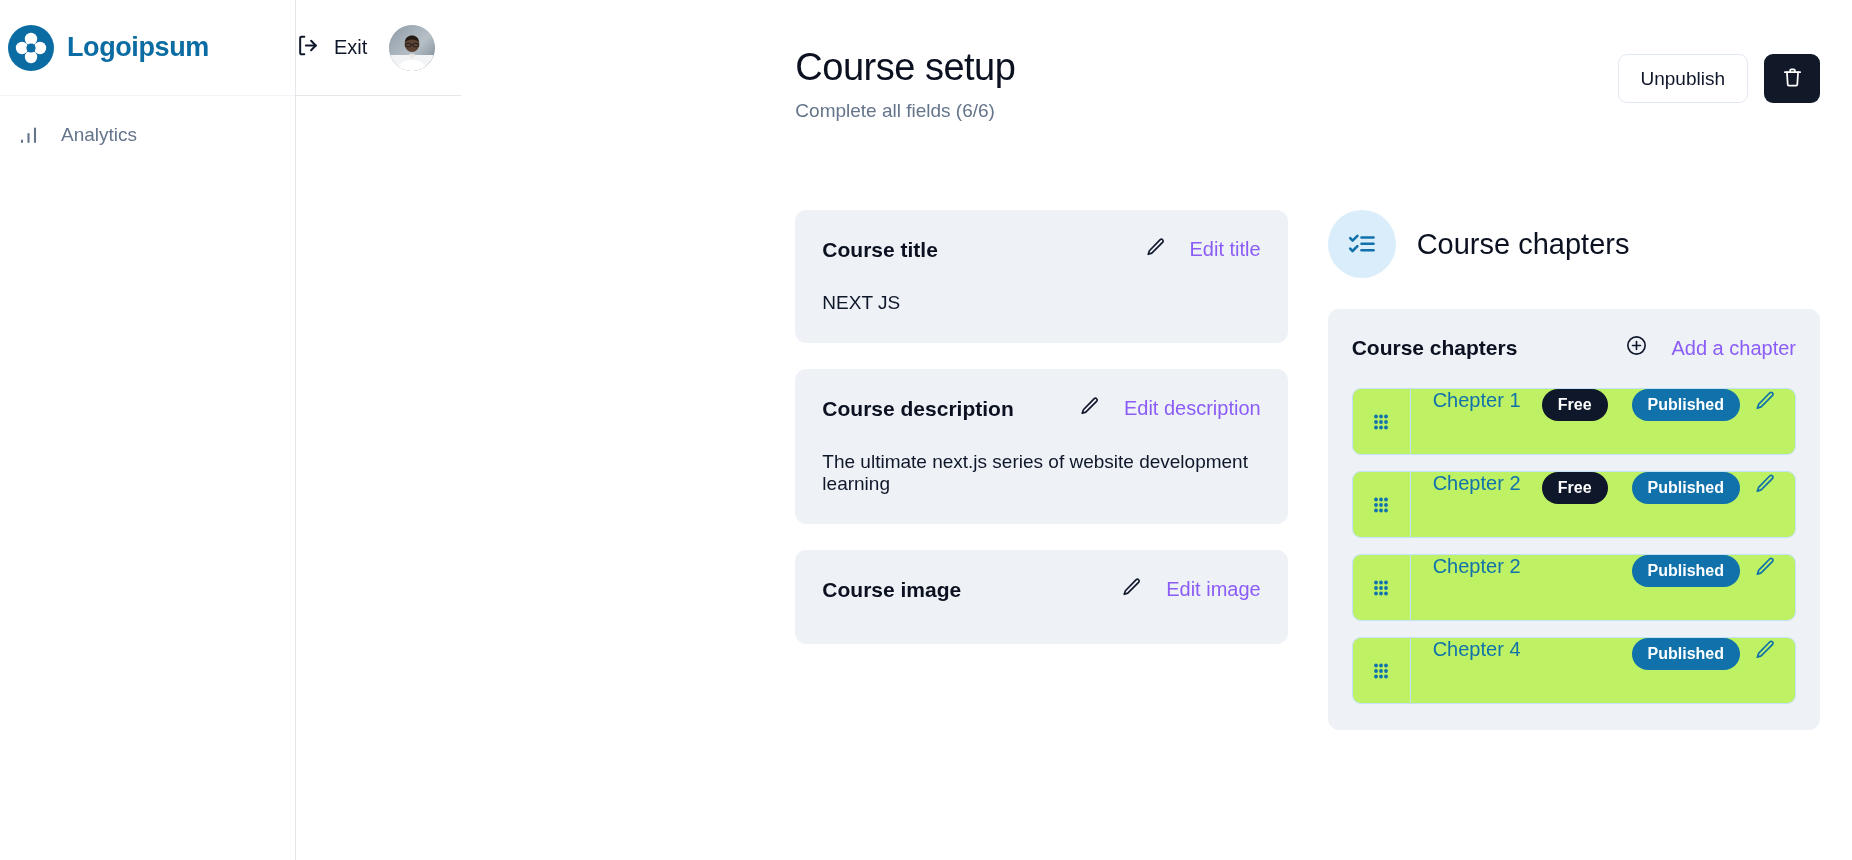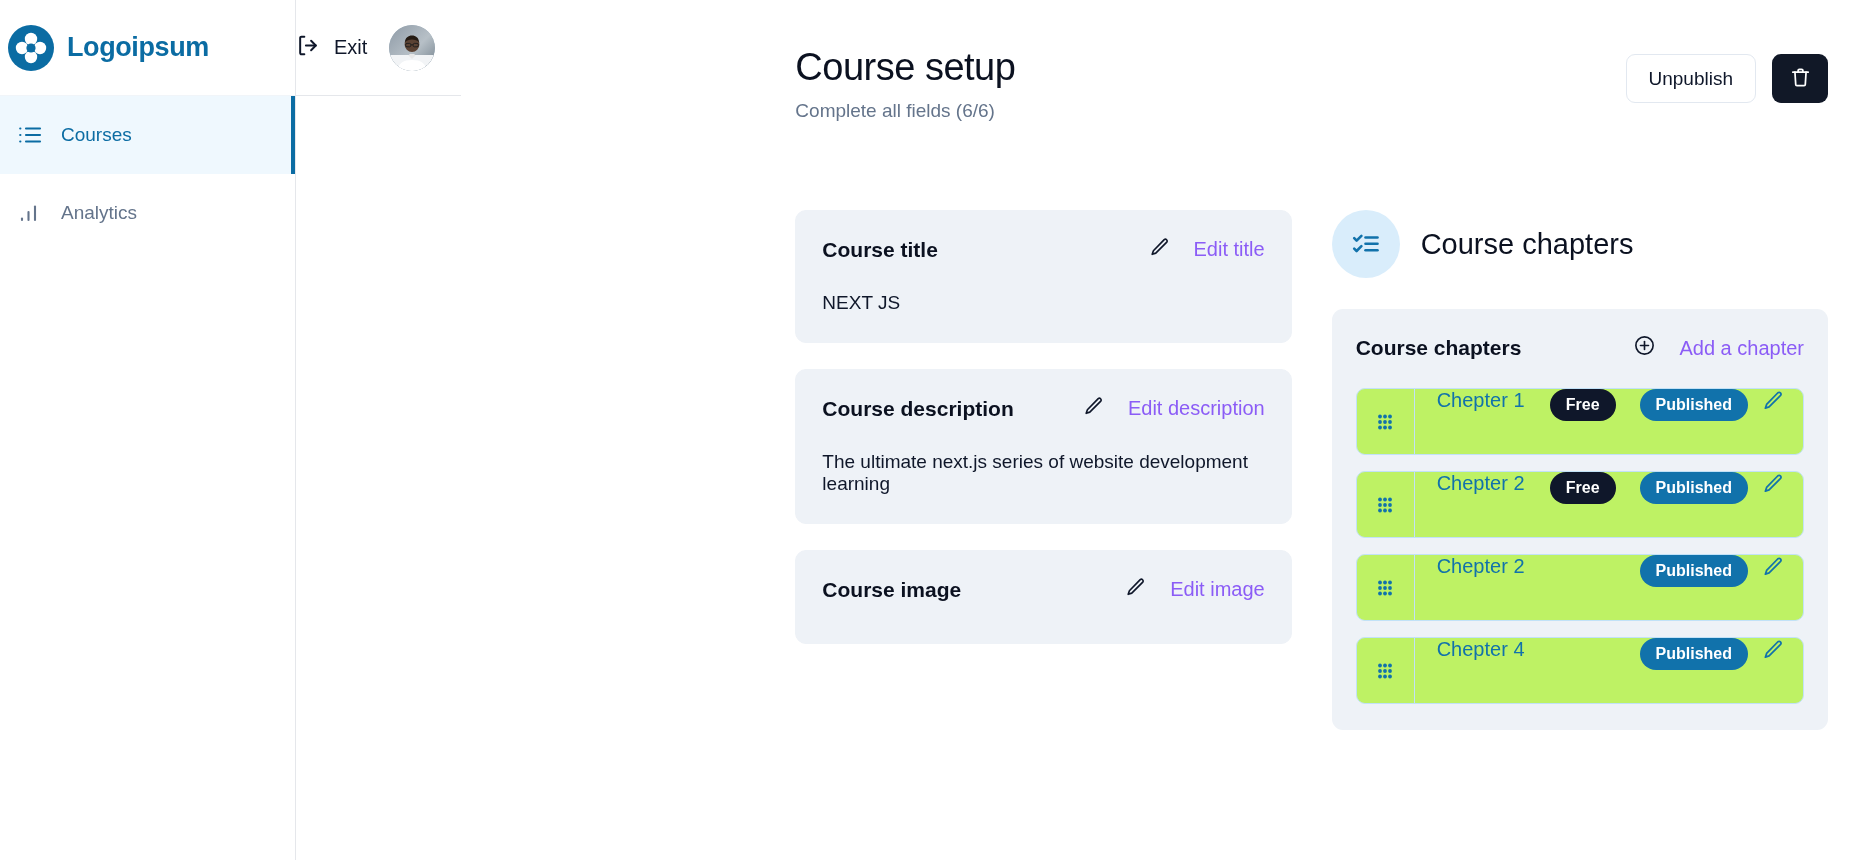--- a/index.html
+++ b/index.html
@@ -59,21 +59,21 @@
     font-size: 20px; color: #0f172a; cursor: pointer;
     background: none; border: none; font-family: inherit;
   }
   .avatar {
     width: 46px; height: 46px; border-radius: 50%;
     overflow: hidden; flex: 0 0 46px; cursor: pointer;
     background: #9fb0bd;
   }
 
   .content { flex: 1 1 auto; overflow: hidden; padding: 46px 40px 0 334px; position: relative; }
-  .content-inner { position: absolute; left: 334px; right: 24px; top: 46px; }
+  .content-inner { position: absolute; left: 334px; right: 32px; top: 46px; }
 
   .page-head { display: flex; align-items: flex-start; justify-content: space-between; }
   .page-title { font-size: 38px; font-weight: 400; color: #0b1120; letter-spacing: -0.5px; }
   .page-sub { font-size: 19px; color: #64748b; margin-top: 11px; }
   .head-actions { display: flex; align-items: center; gap: 16px; padding-top: 8px; }
   .btn-outline {
     background: #fff; border: 1px solid #e2e8f0; border-radius: 9px;
     padding: 0 22px; height: 49px; font-size: 19px; color: #0f172a;
     cursor: pointer; font-family: inherit;
   }
@@ -147,33 +147,20 @@
           <circle cx="23" cy="32" r="6.2" fill="#ffffff"></circle>
           <circle cx="14" cy="23" r="6.2" fill="#ffffff"></circle>
           <circle cx="32" cy="23" r="6.2" fill="#ffffff"></circle>
           <circle cx="23" cy="23" r="4.6" fill="#0b6ca3"></circle>
         </svg>
       </span>
       <span class="brand-name">Logoipsum</span>
     </div>
 
     <nav class="nav">
-      <div class="nav-item active">
-        <span class="nav-ico">
-          <svg viewBox="0 0 26 26" width="26" height="26" fill="none" stroke="#0b6ca3" stroke-width="2.1" stroke-linecap="round">
-            <line x1="9" y1="6.5" x2="23" y2="6.5"></line>
-            <line x1="9" y1="13" x2="23" y2="13"></line>
-            <line x1="9" y1="19.5" x2="23" y2="19.5"></line>
-            <line x1="3.2" y1="6.5" x2="3.4" y2="6.5"></line>
-            <line x1="3.2" y1="13" x2="3.4" y2="13"></line>
-            <line x1="3.2" y1="19.5" x2="3.4" y2="19.5"></line>
-          </svg>
-        </span>
-        <span>Courses</span>
-      </div>
 
       <div class="nav-item">
         <span class="nav-ico">
           <svg viewBox="0 0 26 26" width="26" height="26" fill="none" stroke="#64748b" stroke-width="2.1" stroke-linecap="round">
             <line x1="5" y1="18.5" x2="5" y2="20"></line>
             <line x1="11.5" y1="12" x2="11.5" y2="20"></line>
             <line x1="18" y1="6.5" x2="18" y2="20"></line>
           </svg>
         </span>
         <span>Analytics</span>

